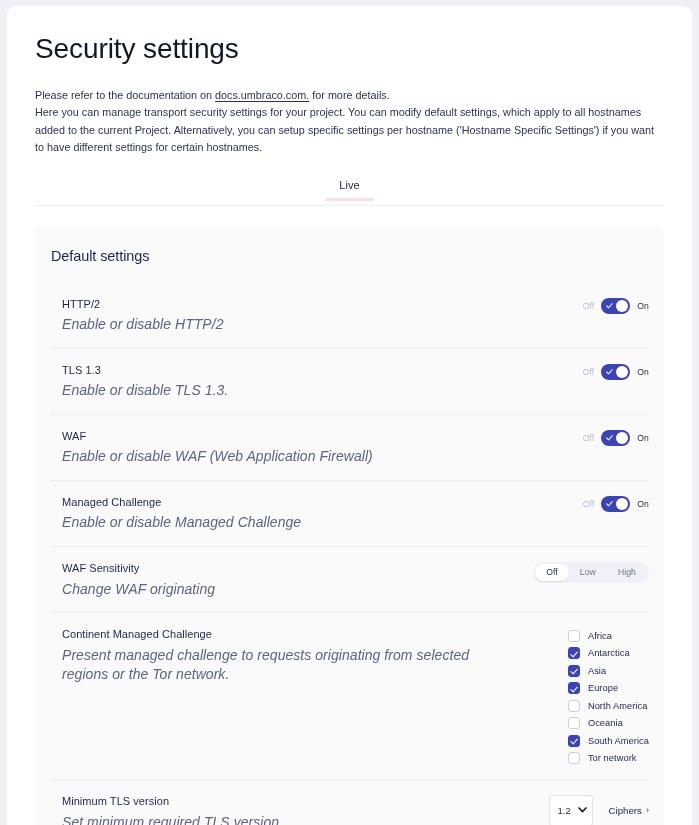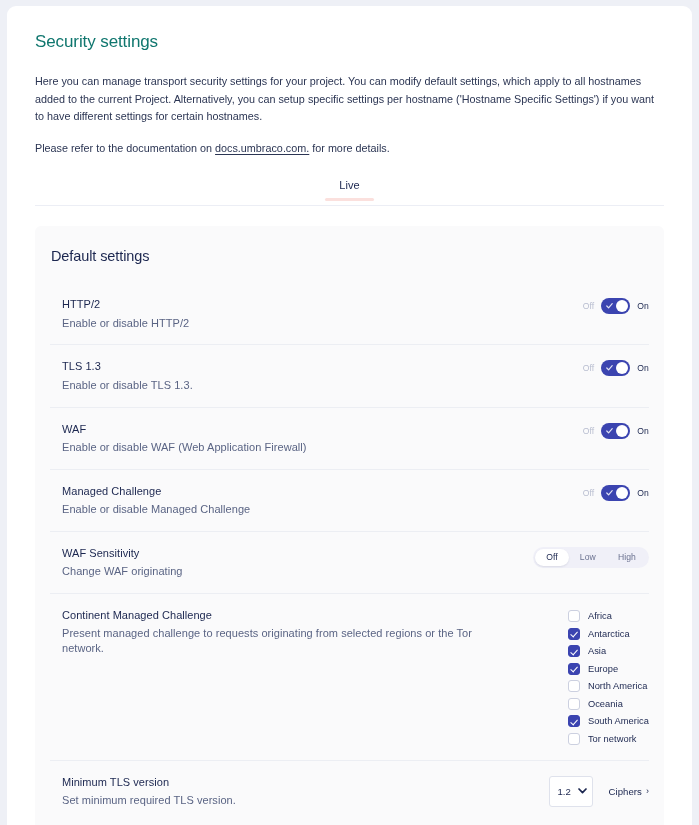--- a/index.html
+++ b/index.html
@@ -26,23 +26,23 @@
     left: 7px;
     top: 6px;
     width: 685px;
     min-height: 840px;
     background: #ffffff;
     border-radius: 9px;
     padding: 26px 28px 0 28px;
   }
 
   .page-title {
-    font-size: 17px;
+    font-size: 28px;
     font-weight: 400;
-    color: #0f766e;
+    color: #0f172a;
     letter-spacing: -0.1px;
     line-height: 1.2;
     margin-bottom: 21px;
   }
 
   .intro-para {
     font-size: 10.8px;
     line-height: 1.62;
     color: #2b3553;
     max-width: 639px;
@@ -117,24 +117,25 @@
 
   .row-label { padding-top: 1px; margin-left: 11px; }
   .row-name {
     font-size: 11px;
     color: #1b264f;
     line-height: 1.3;
     margin-bottom: 4px;
     letter-spacing: 0.05px;
   }
   .row-desc {
-    font-size: 11px;
+    font-size: 14px;
     color: #5a6484;
     line-height: 1.35;
     letter-spacing: 0.05px;
+    font-style: italic;
   }
 
   .row-control {
     display: flex;
     align-items: center;
     flex-shrink: 0;
     padding-top: 2px;
   }
 
   
@@ -293,23 +294,23 @@
   .lbl-wide { max-width: 430px; }
 </style>
 </head>
 <body>
 
 <div class="page">
   <div class="main-card">
 
     <h1 class="page-title">Security settings</h1>
 
+    <p class="intro-para second"><span>Please refer to the documentation on </span><a class="doc-link" href="#">docs.umbraco.com.</a><span> for more details.</span></p>
+
     <p class="intro-para">Here you can manage transport security settings for your project. You can modify default settings, which apply to all hostnames added to the current Project. Alternatively, you can setup specific settings per hostname ('Hostname Specific Settings') if you want to have different settings for certain hostnames.</p>
-
-    <p class="intro-para second"><span>Please refer to the documentation on </span><a class="doc-link" href="#">docs.umbraco.com.</a><span> for more details.</span></p>
 
     <div class="tabbar">
       <div class="tab active">
         <span>Live</span>
       </div>
     </div>
 
     <div class="panel">
       <h2 class="panel-title">Default settings</h2>
 

